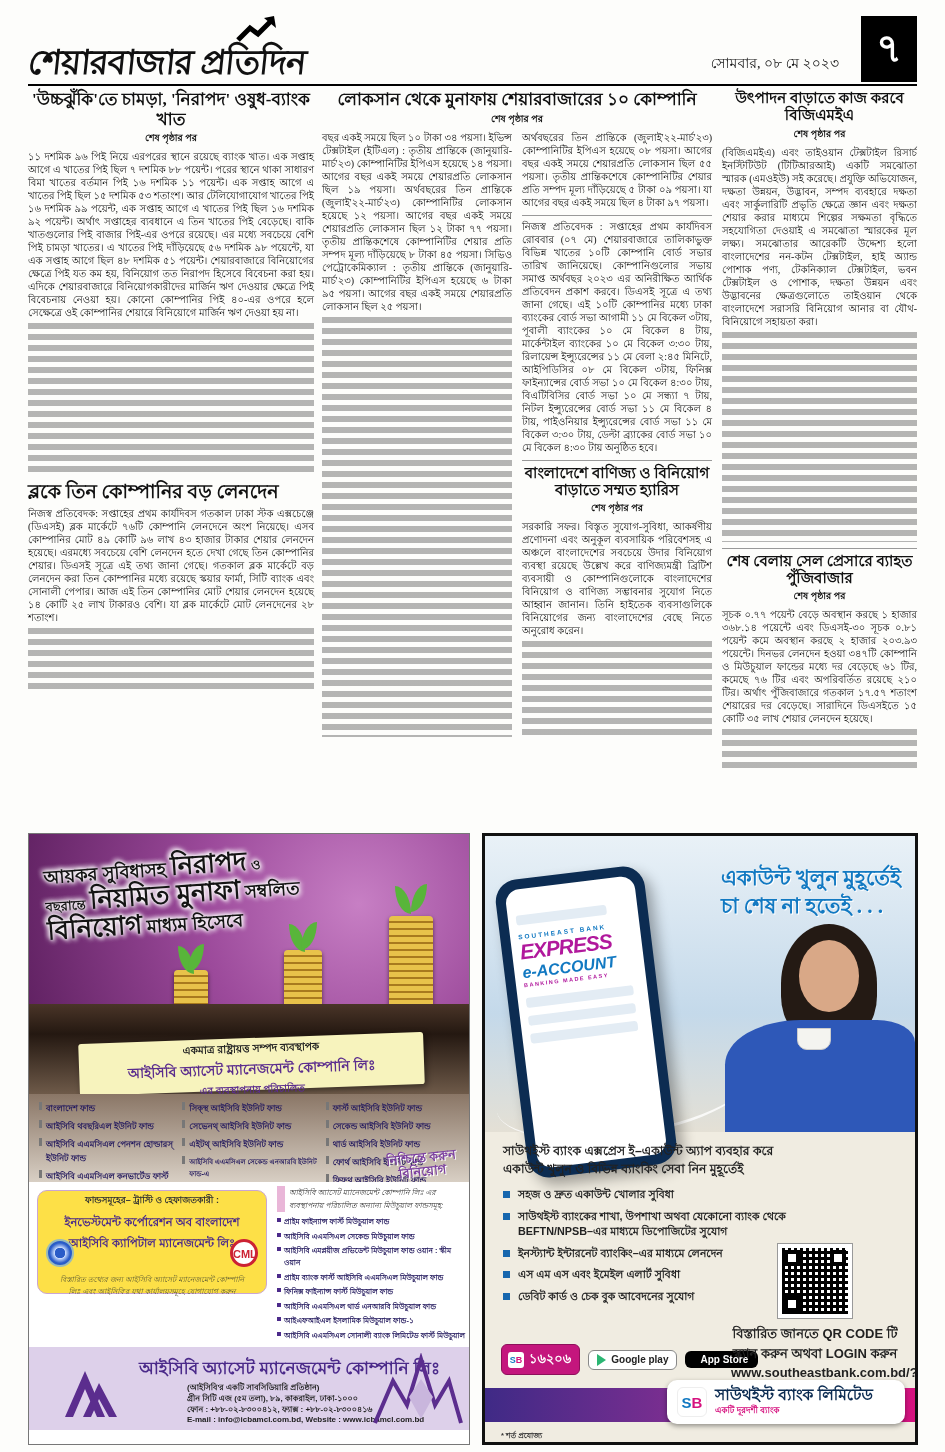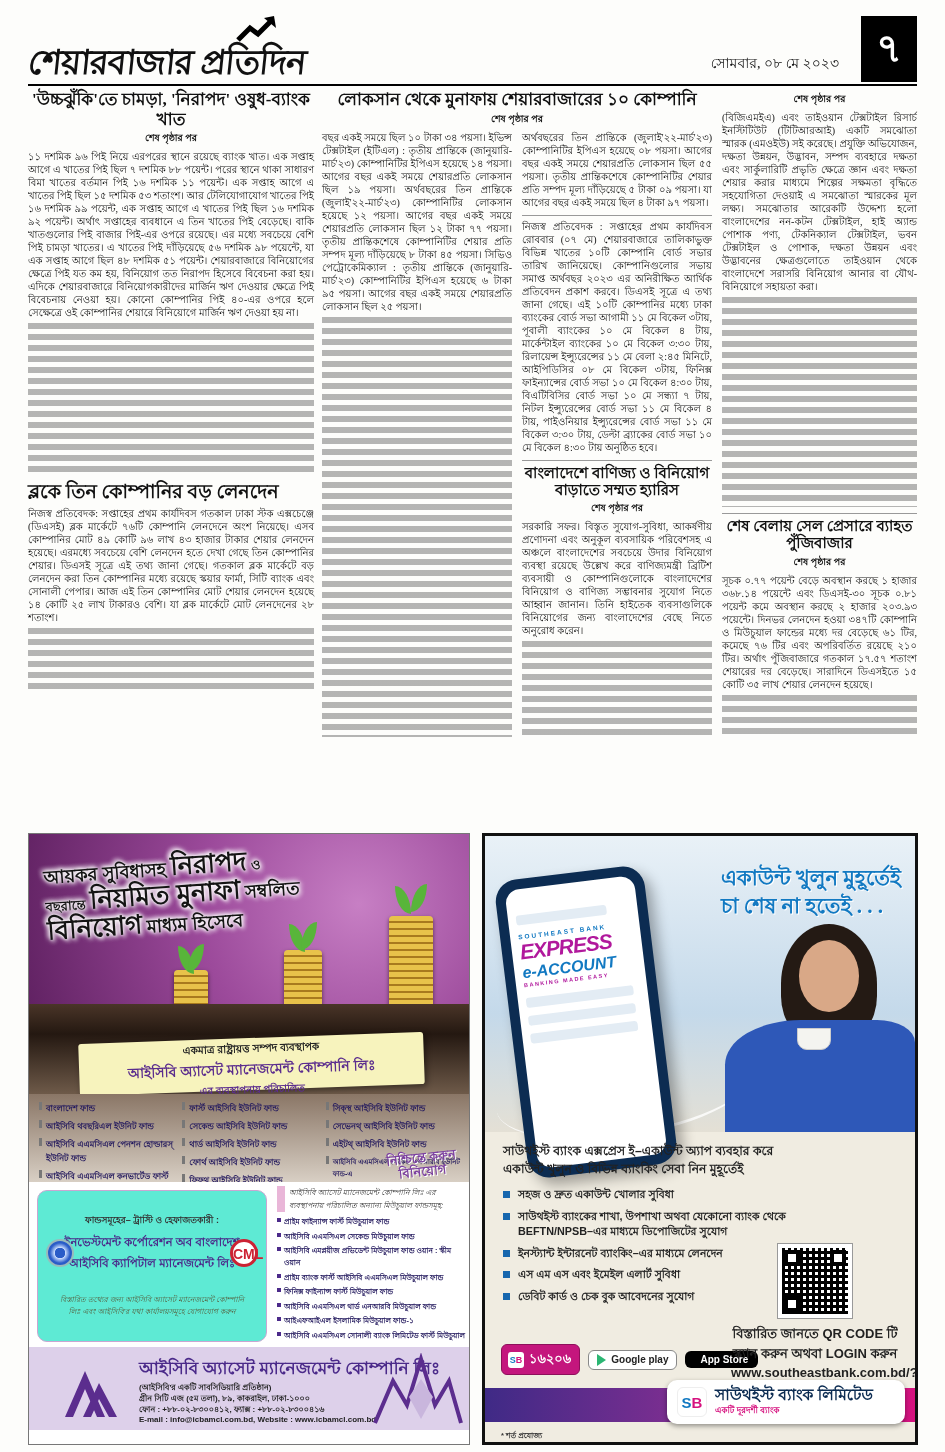--- a/index.html
+++ b/index.html
@@ -56,38 +56,38 @@
   .icb-banner .b2 { font-size:14px; font-weight:bold; color:#5b2d8e; }
   .icb-banner .b3 { font-size:10px; font-weight:bold; color:#5b2d8e; }
   .icb-funds { position:relative; height:88px; background:linear-gradient(180deg,#8a7666,#d8cfc4);
     display:flex; padding:8px 6px 2px 10px; gap:6px; }
   .fcol { width:33%; font-family:"Liberation Sans",sans-serif; font-size:8.3px; font-weight:bold; color:#241a5e; }
   .fcol div { margin-bottom:4px; display:flex; }
   .tick { display:inline-block; width:3px; height:8px; background:#777; margin-right:4px; flex:0 0 3px; }
   .tagline { position:absolute; right:12px; bottom:2px; font-size:13px; font-weight:bold; color:#7b3fa0;
     transform:rotate(-6deg); text-shadow:1px 1px 0 #fff; text-align:center; line-height:1.1; }
   .icb-mid { position:relative; height:160px; background:#fff; }
-  .trustee { position:absolute; left:8px; top:8px; width:230px; height:152px; background:#5eead4;
-    border:1px solid #caa6d2; border-radius:10px; text-align:center; padding-top:22px;
+  .trustee { position:absolute; left:8px; top:8px; width:230px; height:104px; background:#fde047;
+    border:1px solid #caa6d2; border-radius:10px; text-align:center; padding-top:2px;
     font-family:"Liberation Sans",sans-serif; }
   .trustee .t1 { font-size:9px; font-weight:bold; color:#333; }
   .trustee .t2 { font-size:11.5px; font-weight:bold; color:#4b2a8a; margin-top:6px; }
   .trustee .t3 { font-size:7.5px; color:#553; margin-top:20px; font-style:italic; }
   .tl-logo { position:absolute; width:28px; height:28px; border-radius:50%; top:48px; }
   .icb-circ1 { left:8px; background:radial-gradient(circle,#2a5cc8 30%,#cfe0ff 31%, #2a5cc8 60%); border:2px solid #9bb; }
-  .icb-circ2 { right:8px; background:#fff; border:3px solid #c23; color:#c23; font-size:14px; font-weight:bold; text-align:center; line-height:24px; }
+  .icb-circ2 { right:8px; background:#fff; border:3px solid #c23; color:#c23; font-size:11px; font-weight:bold; text-align:center; line-height:24px; }
   .otherfunds { position:absolute; left:248px; top:4px; width:188px; font-family:"Liberation Sans",sans-serif; }
   .of-head { font-size:7.6px; font-style:italic; color:#333; border-left:8px solid #e9b6d8; padding-left:4px; margin-bottom:4px; }
   .of-item { font-size:7.4px; font-weight:bold; color:#241a5e; margin-bottom:2.5px; display:flex; }
   .sq { display:inline-block; width:4px; height:4px; background:#4b2a8a; margin:2px 3px 0 0; flex:0 0 4px; }
   .icb-foot { position:relative; height:86px; background:#ddd0ea; margin-top:2px; border-top:3px solid #fff; }
   .mountain { position:absolute; left:26px; top:10px; }
   .icb-co { position:absolute; left:110px; top:8px; font-family:"Liberation Sans",sans-serif; }
   .icb-co .n { font-size:17px; font-weight:bold; color:#4b2a8a; }
-  .icb-co .d { font-size:8px; color:#222; font-weight:bold; line-height:1.35; }
+  .icb-co .d { font-size:8px; color:#222; font-weight:bold; line-height:1.35;margin-left:48px; }
   .zigzag { position:absolute; right:6px; top:6px; }
 
   
   .seb { position:absolute; left:482px; top:833px; width:436px; height:612px; border:3px solid #111;
     background:#f0ece1; overflow:hidden; font-family:"Liberation Sans",sans-serif; }
   .seb-sky { position:relative; height:296px;
     background:linear-gradient(180deg,#e9f1f7 0%, #c4d9ea 60%, #e4e0d5 100%); }
   .seb-head { position:absolute; right:14px; top:28px; text-align:left; color:#1279c2;
     font-weight:bold; font-size:21px; line-height:1.35; text-shadow:1px 1px 0 #fff;font-family:Liberation Serif, serif; }
   .phone { position:absolute; left:26px; top:36px; width:150px; height:300px; background:#0c2c52;
@@ -178,20 +178,21 @@
         <div class="sep"></div>
         <div class="h1c">বাংলাদেশে বাণিজ্য ও বিনিয়োগ বাড়াতে সম্মত হ্যারিস</div>
         <div class="cont">শেষ পৃষ্ঠার পর</div>
         <div class="body">সরকারি সফর। বিস্তৃত সুযোগ-সুবিধা, আকর্ষণীয় প্রণোদনা এবং অনুকূল ব্যবসায়িক পরিবেশসহ এ অঞ্চলে বাংলাদেশের সবচেয়ে উদার বিনিয়োগ ব্যবস্থা রয়েছে উল্লেখ করে বাণিজ্যমন্ত্রী ব্রিটিশ ব্যবসায়ী ও কোম্পানিগুলোকে বাংলাদেশের বিনিয়োগ ও বাণিজ্য সম্ভাবনার সুযোগ নিতে আহ্বান জানান। তিনি হাইতেক ব্যবসাগুলিকে বিনিয়োগের জন্য বাংলাদেশের বেছে নিতে অনুরোধ করেন।</div>
         <div class="fill" style="height:96px;"></div>
       </div>
     </div>
   </div>
 
   <div class="col c4">
+    <div class="h1c">উৎপাদন বাড়াতে কাজ করবে বিজিএমইএ</div>
     <div class="cont">শেষ পৃষ্ঠার পর</div>
     <div class="body">(বিজিএমইএ) এবং তাইওয়ান টেক্সটাইল রিসার্চ ইনস্টিটিউট (টিটিআরআই) একটি সমঝোতা স্মারক (এমওইউ) সই করেছে। প্রযুক্তি অভিযোজন, দক্ষতা উন্নয়ন, উদ্ভাবন, সম্পদ ব্যবহারে দক্ষতা এবং সার্কুলারিটি প্রভৃতি ক্ষেত্রে জ্ঞান এবং দক্ষতা শেয়ার করার মাধ্যমে শিল্পের সক্ষমতা বৃদ্ধিতে সহযোগিতা দেওয়াই এ সমঝোতা স্মারকের মূল লক্ষ্য। সমঝোতার আরেকটি উদ্দেশ্য হলো বাংলাদেশের নন-কটন টেক্সটাইল, হাই অ্যান্ড পোশাক পণ্য, টেকনিক্যাল টেক্সটাইল, ভবন টেক্সটাইল ও পোশাক, দক্ষতা উন্নয়ন এবং উদ্ভাবনের ক্ষেত্রগুলোতে তাইওয়ান থেকে বাংলাদেশে সরাসরি বিনিয়োগ আনার বা যৌথ-বিনিয়োগে সহায়তা করা।</div>
     <div class="fill" style="height:210px;"></div>
     <div class="sep"></div>
     <div class="h1c">শেষ বেলায় সেল প্রেসারে ব্যাহত পুঁজিবাজার</div>
     <div class="cont">শেষ পৃষ্ঠার পর</div>
     <div class="body">সূচক ০.৭৭ পয়েন্ট বেড়ে অবস্থান করছে ১ হাজার ৩৬৮.১৪ পয়েন্টে এবং ডিএসই-৩০ সূচক ০.৮১ পয়েন্ট কমে অবস্থান করছে ২ হাজার ২০৩.৯৩ পয়েন্টে। দিনভর লেনদেন হওয়া ৩৪৭টি কোম্পানি ও মিউচুয়াল ফান্ডের মধ্যে দর বেড়েছে ৬১ টির, কমেছে ৭৬ টির এবং অপরিবর্তিত রয়েছে ২১০ টির। অর্থাৎ পুঁজিবাজারে গতকাল ১৭.৫৭ শতাংশ শেয়ারের দর বেড়েছে। সারাদিনে ডিএসইতে ১৫ কোটি ৩৫ লাখ শেয়ার লেনদেন হয়েছে।</div>
     <div class="fill" style="height:40px;"></div>
   </div>
 
@@ -244,55 +245,55 @@
             <span>আইসিবি এএমসিএল কনভার্টেড ফার্স্ট ইউনিট ফান্ড</span>
           </div>
         <div>
             <span class="tick"></span>
             <span>আইসিবি এএমসিএল ইসলামিক ইউনিট ফান্ড</span>
           </div>
       </div>
       <div class="fcol">
         <div>
             <span class="tick"></span>
+            <span>সিক্স্থ আইসিবি ইউনিট ফান্ড</span>
+          </div>
+        <div>
+            <span class="tick"></span>
+            <span>সেভেনথ্ আইসিবি ইউনিট ফান্ড</span>
+          </div>
+        <div>
+            <span class="tick"></span>
+            <span>এইটথ্ আইসিবি ইউনিট ফান্ড</span>
+          </div>
+        <div>
+            <span class="tick"></span>
+            <span style="font-size:6.8px;">আইসিবি এএমসিএল সেকেন্ড এনআরবি ইউনিট ফান্ড-এ</span>
+          </div>
+      </div>
+      <div class="fcol">
+        <div>
+            <span class="tick"></span>
             <span>ফার্স্ট আইসিবি ইউনিট ফান্ড</span>
           </div>
         <div>
             <span class="tick"></span>
             <span>সেকেন্ড আইসিবি ইউনিট ফান্ড</span>
           </div>
         <div>
             <span class="tick"></span>
             <span>থার্ড আইসিবি ইউনিট ফান্ড</span>
           </div>
         <div>
             <span class="tick"></span>
             <span>ফোর্থ আইসিবি ইউনিট ফান্ড</span>
           </div>
         <div>
             <span class="tick"></span>
             <span>ফিফথ্ আইসিবি ইউনিট ফান্ড</span>
-          </div>
-      </div>
-      <div class="fcol">
-        <div>
-            <span class="tick"></span>
-            <span>সিক্স্থ আইসিবি ইউনিট ফান্ড</span>
-          </div>
-        <div>
-            <span class="tick"></span>
-            <span>সেভেনথ্ আইসিবি ইউনিট ফান্ড</span>
-          </div>
-        <div>
-            <span class="tick"></span>
-            <span>এইটথ্ আইসিবি ইউনিট ফান্ড</span>
-          </div>
-        <div>
-            <span class="tick"></span>
-            <span style="font-size:6.8px;">আইসিবি এএমসিএল সেকেন্ড এনআরবি ইউনিট ফান্ড-এ</span>
           </div>
       </div>
       <div class="tagline">
         <div>নিশ্চিন্তে করুন</div>
           <div>বিনিয়োগ</div>
       </div>
     </div>
 
     <div class="icb-mid">
       <div class="trustee">

